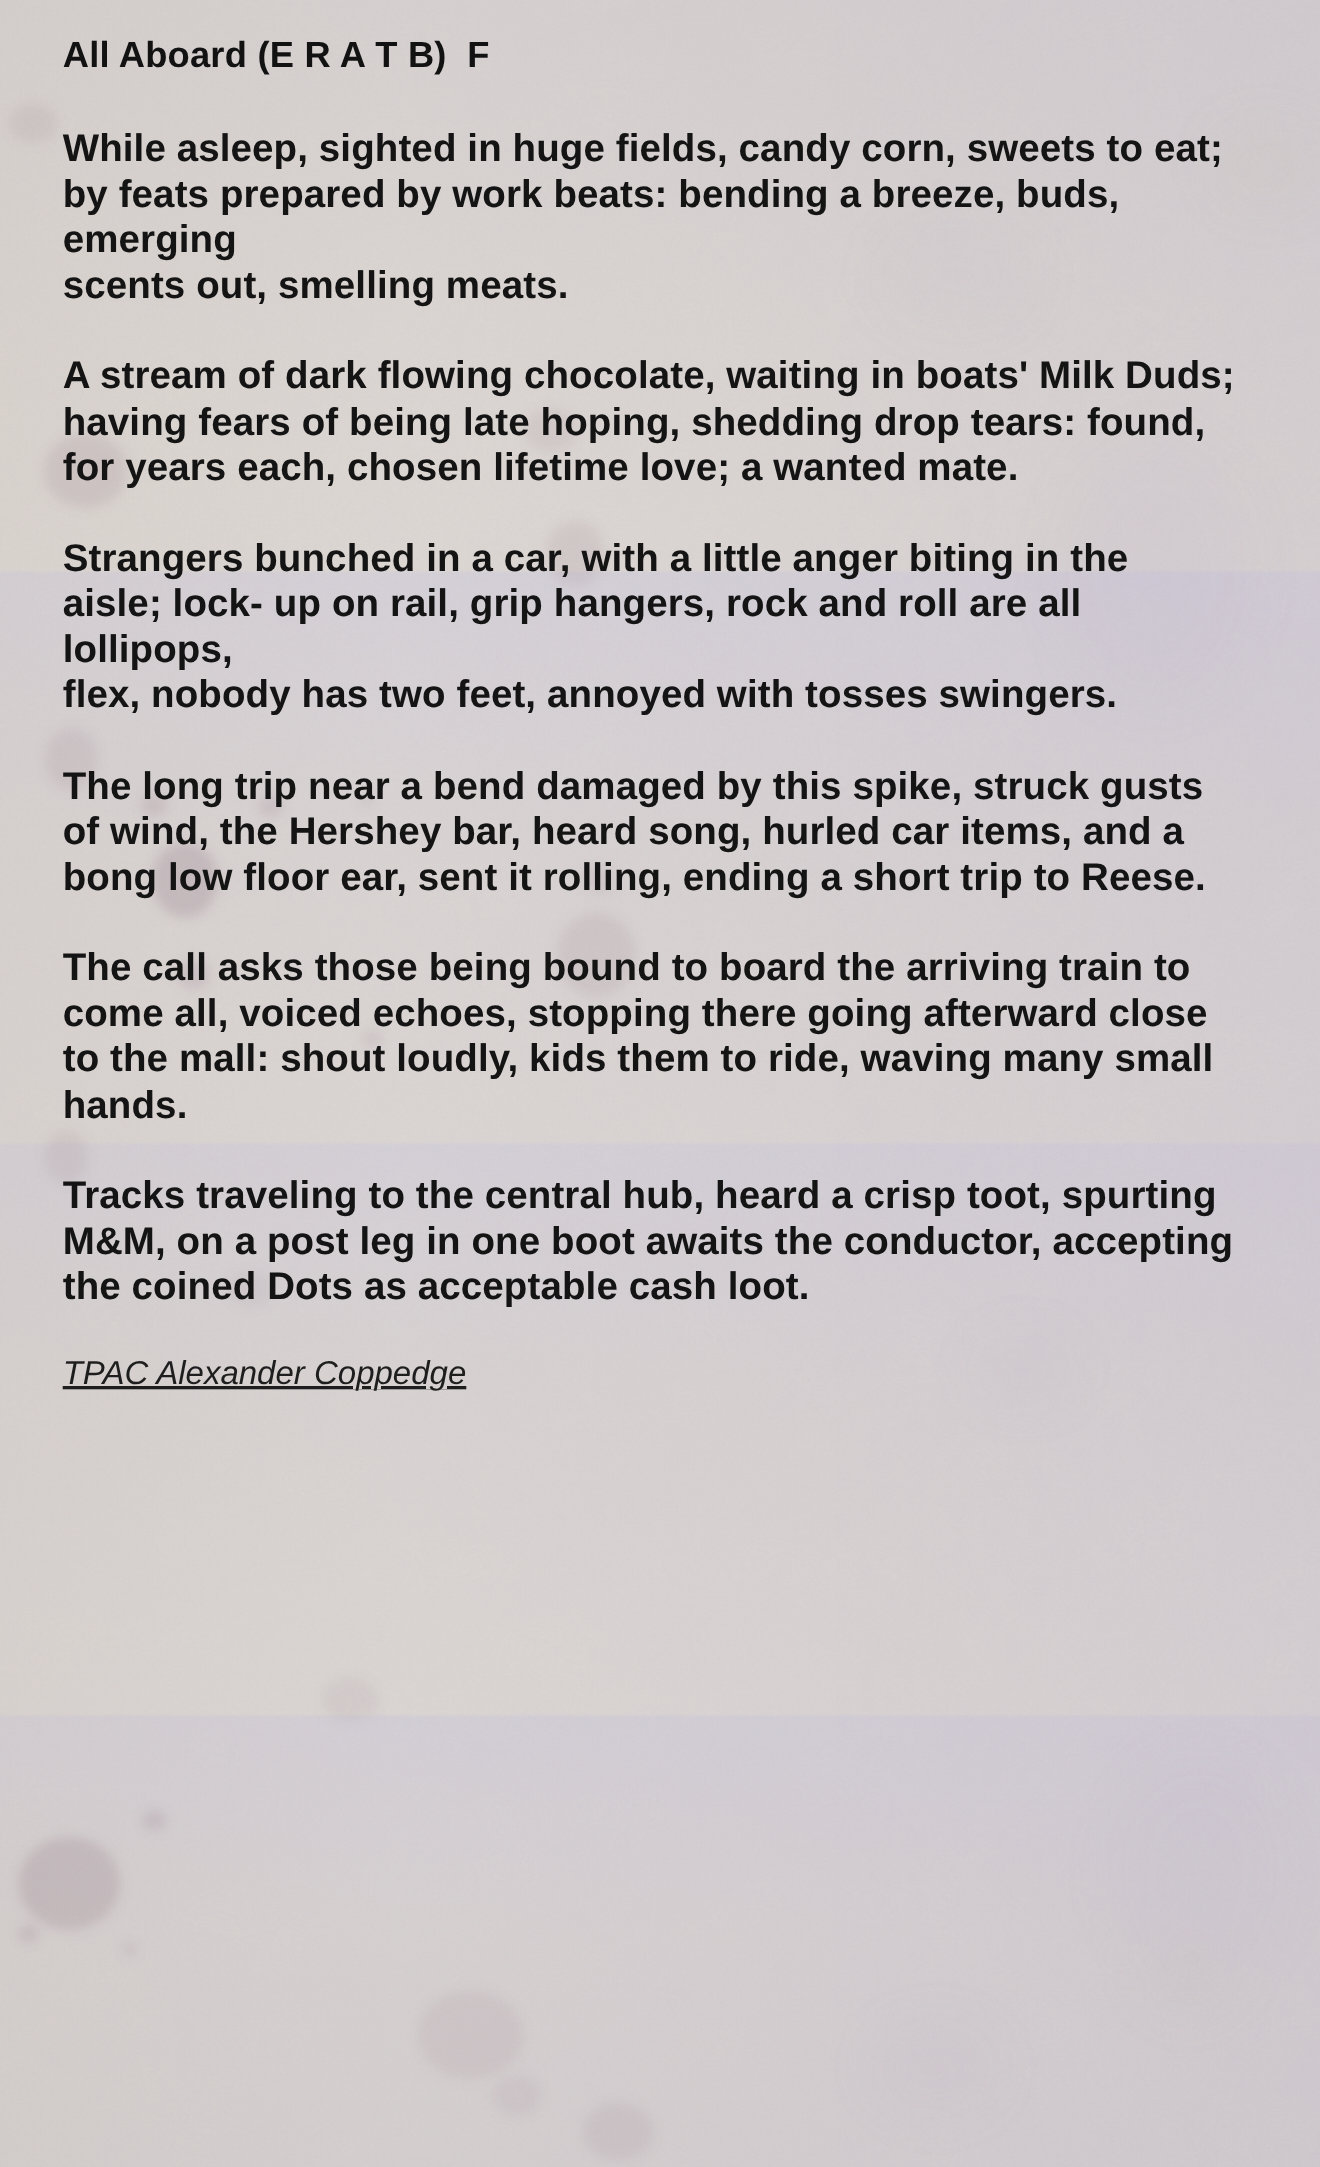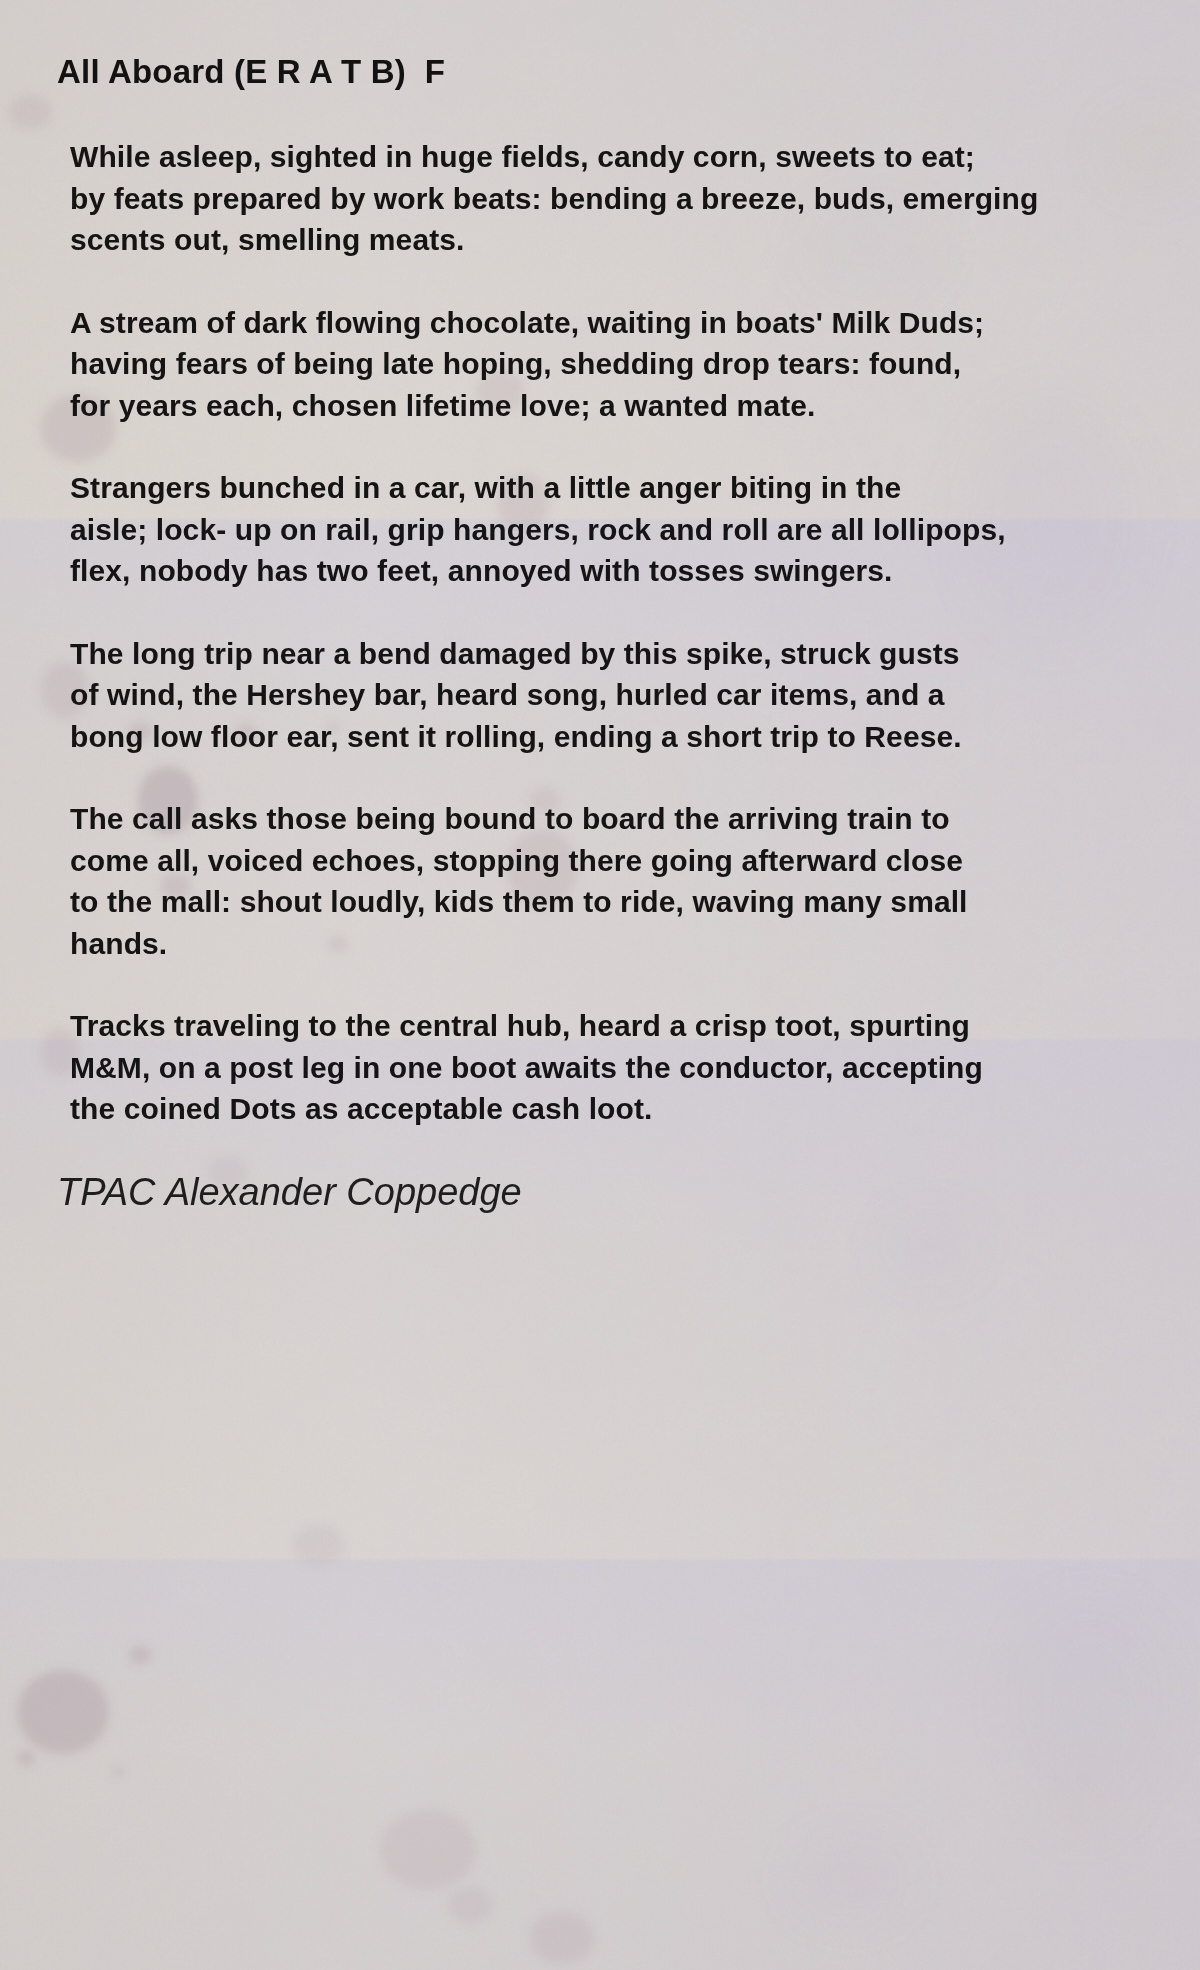--- a/index.html
+++ b/index.html
@@ -27,44 +27,45 @@
   }
   .texture {
     position: absolute;
     inset: 0;
     z-index: 0;
     pointer-events: none;
   }
   .content {
     position: relative;
     z-index: 1;
-    padding: 53px 57px 0 57px;
+    padding: 31px 57px 0 57px;
   }
   .title {
     margin: 0 0 45px 0;
     font-size: 33px;
     font-weight: 700;
     color: #121212;
     letter-spacing: 0.2px;
   }
   .stanza {
-    margin: 0 0 41px 13px;
-    font-size: 30px;
+    margin: 0 0 41px 0;
+    font-size: 35px;
     font-weight: 700;
     line-height: 41.5px;
     color: #141414;
     white-space: pre-line;
     letter-spacing: 0.1px;
   }
   .signature {
     margin: 4px 0 0 0;
-    font-size: 38px;
+    font-size: 30px;
     font-style: italic;
     font-weight: 400;
     color: #1e1e1e;
+    text-decoration: underline;
   }
 </style>
 </head>
 <body>
 
 <div class="page">
 
   <svg class="texture" viewBox="0 0 1200 1970" width="1200" height="1970" xmlns="http://www.w3.org/2000/svg">
     <defs>
       <filter id="f-grain" x="0%" y="0%" width="100%" height="100%">

